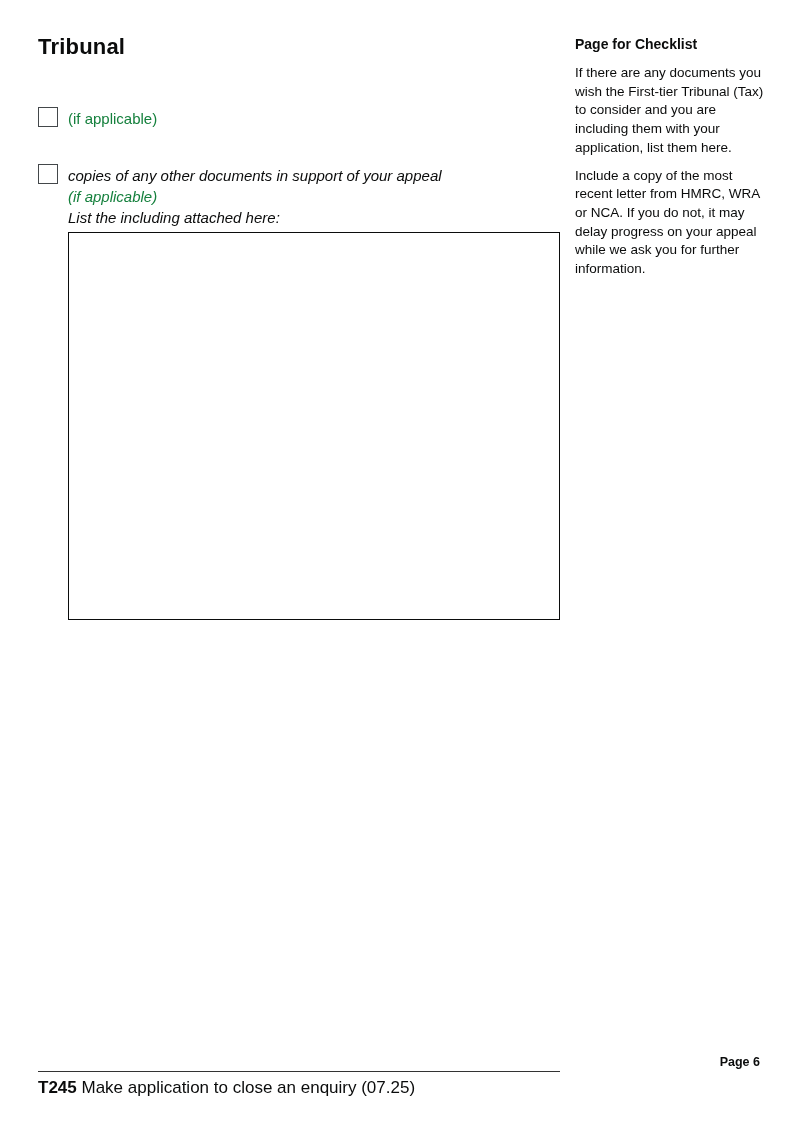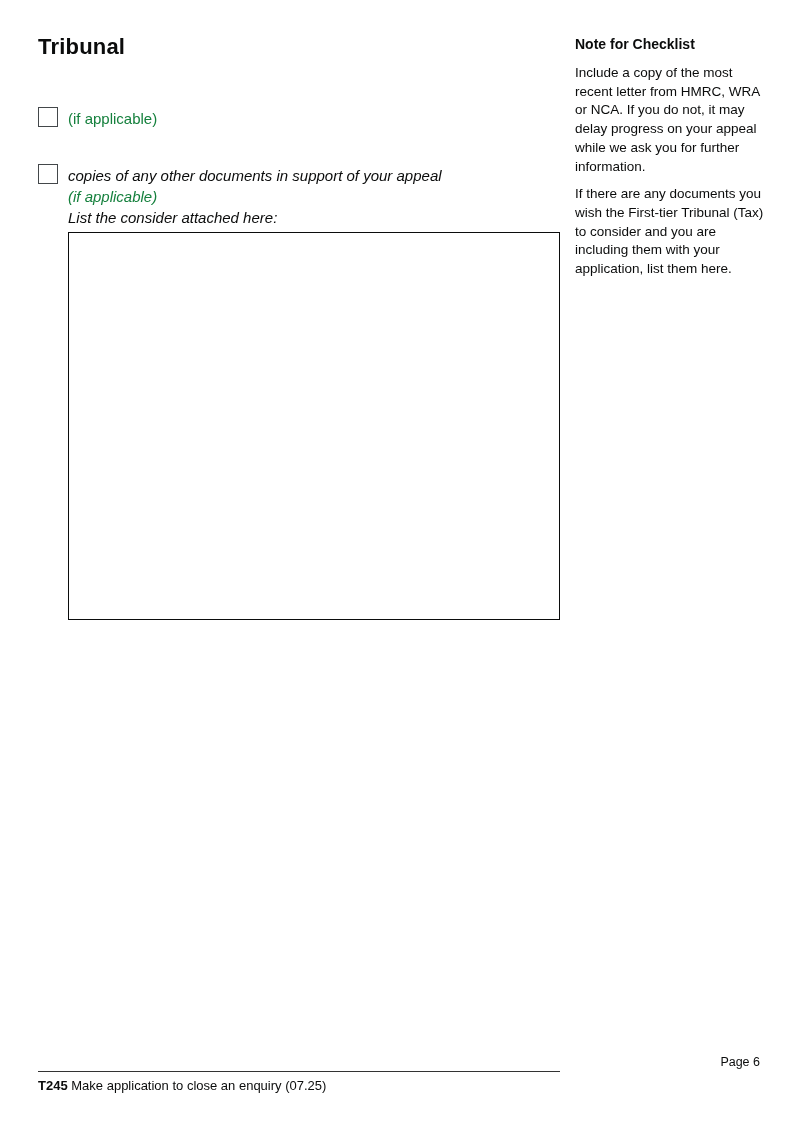--- a/index.html
+++ b/index.html
@@ -91,35 +91,35 @@
   }
 
   
   .page-number {
     position: absolute;
     top: 1055px;
     left: 560px;
     width: 200px;
     text-align: right;
     font-size: 12.5px;
-    font-weight: 400;
+    font-weight: 700;
   }
   .footer-rule {
     position: absolute;
     left: 38px;
     top: 1071px;
     width: 522px;
     border: none;
     border-top: 1px solid #333333;
   }
   .form-id-line {
     position: absolute;
     left: 38px;
     top: 1078px;
-    font-size: 13px;
+    font-size: 17px;
   }
   .form-code { font-weight: 700; }
 </style>
 </head>
 <body>
 
 <div class="page">
 
   <h1 class="main-title">Tribunal</h1>
 
@@ -129,30 +129,30 @@
     <div class="check-text">
       <div class="muted">(if applicable)</div>
     </div>
   </div>
 
   <div class="check-item item-2">
     <span class="checkbox"></span>
     <div class="check-text">
       <div>copies of any other documents in support of your appeal</div>
       <div class="muted">(if applicable)</div>
-      <div>List the consider attached here:</div>
+      <div>List the including attached here:</div>
     </div>
   </div>
 
   <textarea class="doc-box" style=""></textarea>
 
   <aside class="note-col">
-    <h3 class="note-heading">Note for Checklist</h3>
+    <h3 class="note-heading">Page for Checklist</h3>
+    <p>If there are any documents you wish the First-tier Tribunal (Tax) to consider and you are including them with your application, list them here.</p>
     <p>Include a copy of the most recent letter from HMRC, WRA or NCA. If you do not, it may delay progress on your appeal while we ask you for further information.</p>
-    <p>If there are any documents you wish the First-tier Tribunal (Tax) to consider and you are including them with your application, list them here.</p>
   </aside>
 
   <div class="page-number">Page 6</div>
   <hr class="footer-rule">
   <div class="form-id-line">
     <span class="form-code">T245</span>
     <span>Make application to close an enquiry (07.25)</span>
   </div>
 
 </div>

